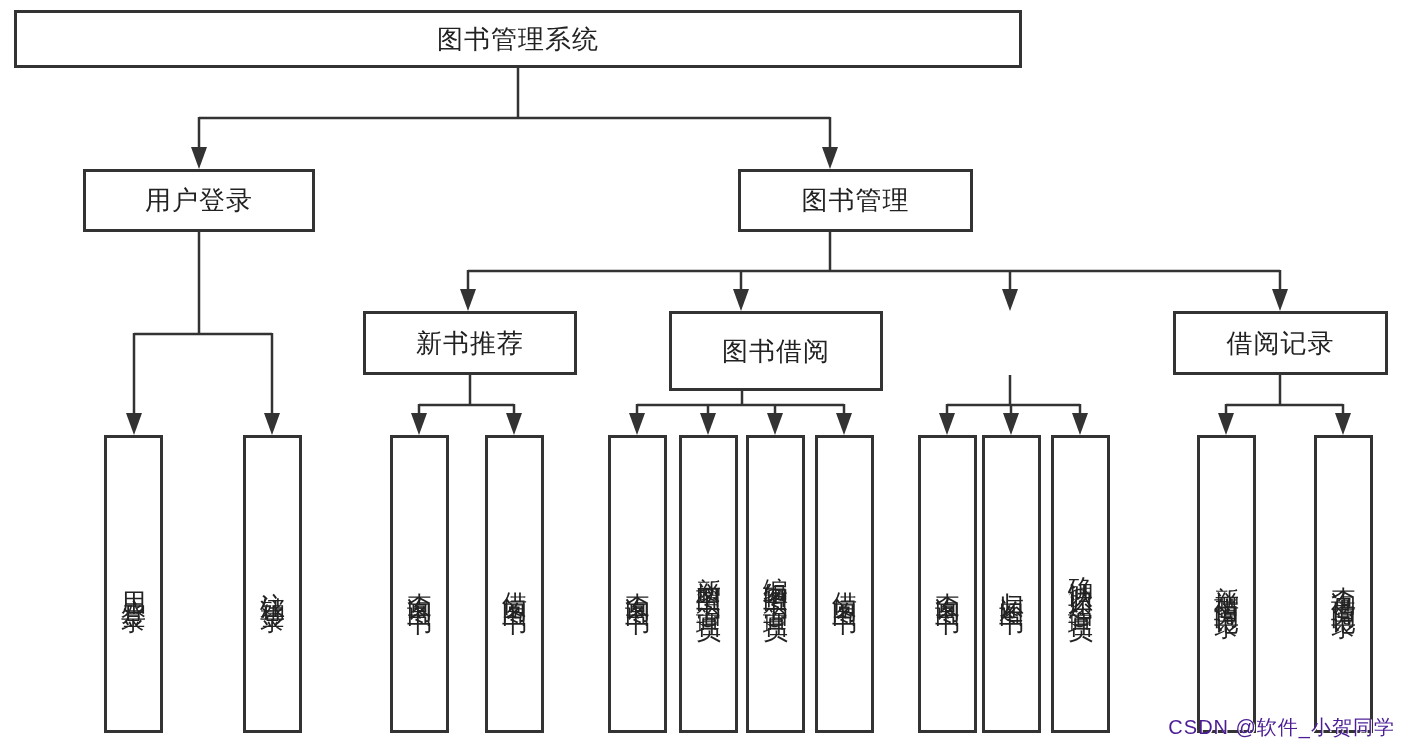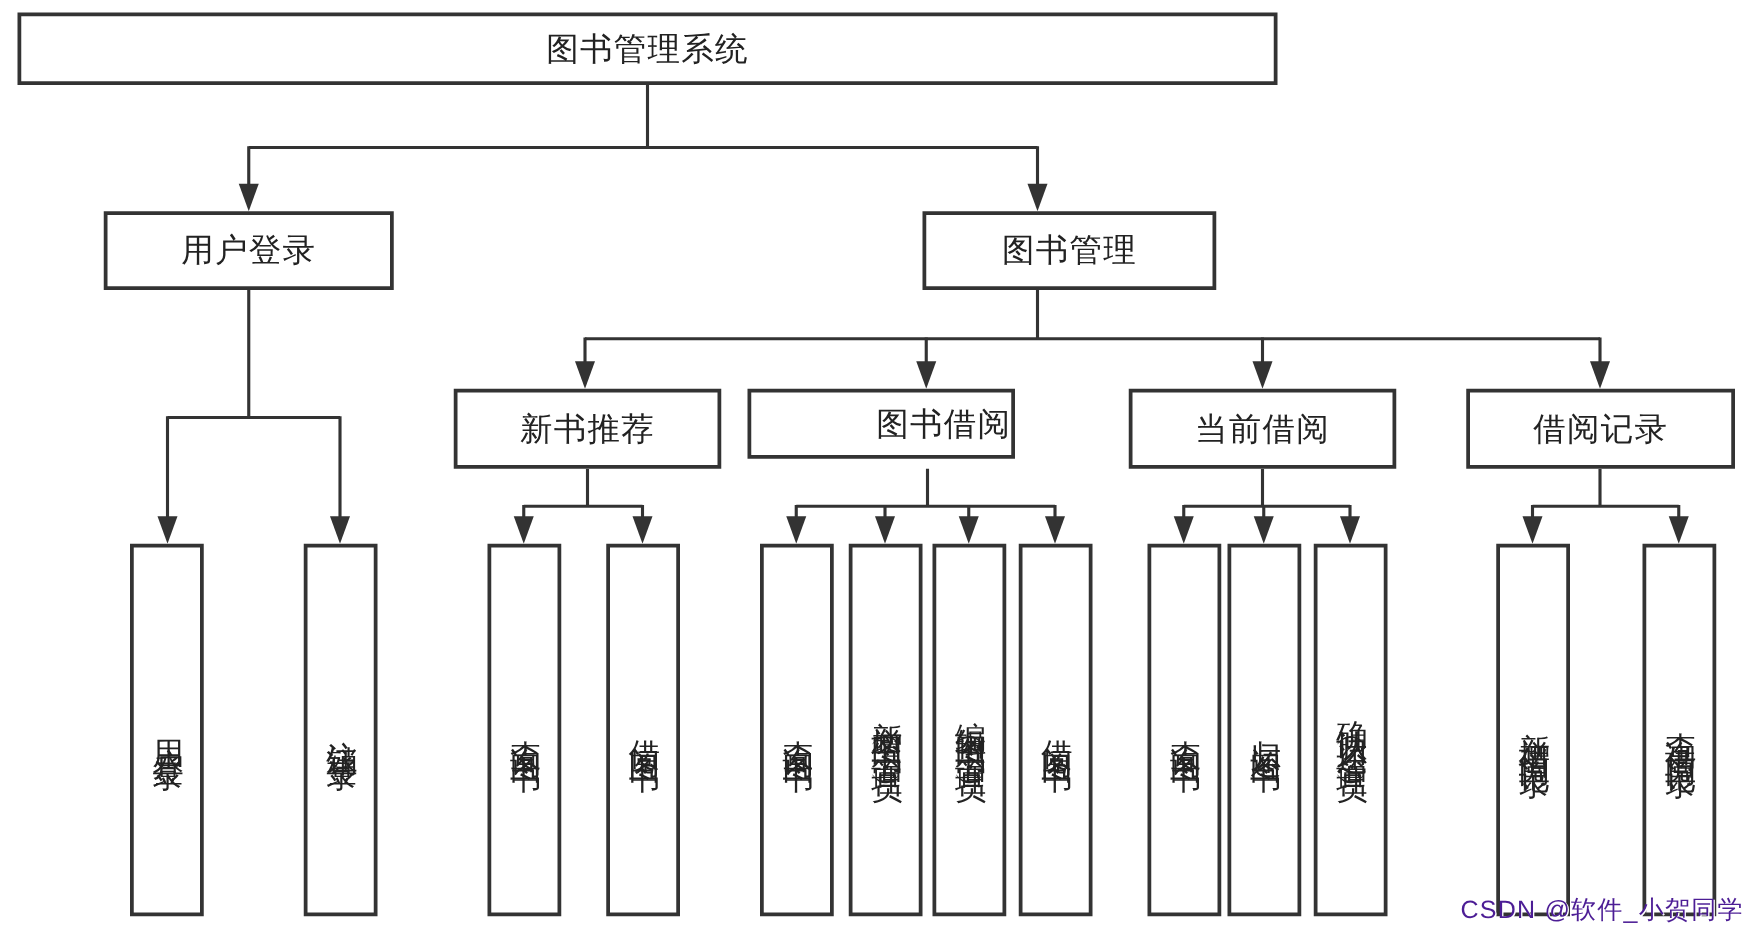--- a/index.html
+++ b/index.html
@@ -110,25 +110,22 @@
   <div class="box" style="left:83px;top:169px;width:232px;height:63px;">
     <span>用户登录</span>
   </div>
   <div class="box" style="left:712px;top:169px;width:235px;height:63px;margin-left:26px;">
     <span>图书管理</span>
   </div>
 
   <div class="box" style="left:363px;top:311px;width:214px;height:64px;">
     <span>新书推荐</span>
   </div>
-  <div class="box" style="left:598px;top:311px;width:214px;height:56px;justify-content:flex-end;">
+  <div class="box" style="left:669px;top:311px;width:214px;height:80px;">
     <span>图书借阅</span>
-  </div>
-  <div class="box" style="left:903px;top:311px;width:214px;height:64px;">
-    <span>当前借阅</span>
   </div>
   <div class="box" style="left:1173px;top:311px;width:215px;height:64px;">
     <span>借阅记录</span>
   </div>
 
   <div class="leaf" style="left:104px;">
     <span>用户登录</span>
   </div>
   <div class="leaf" style="left:243px;">
     <span>注销登录</span>

